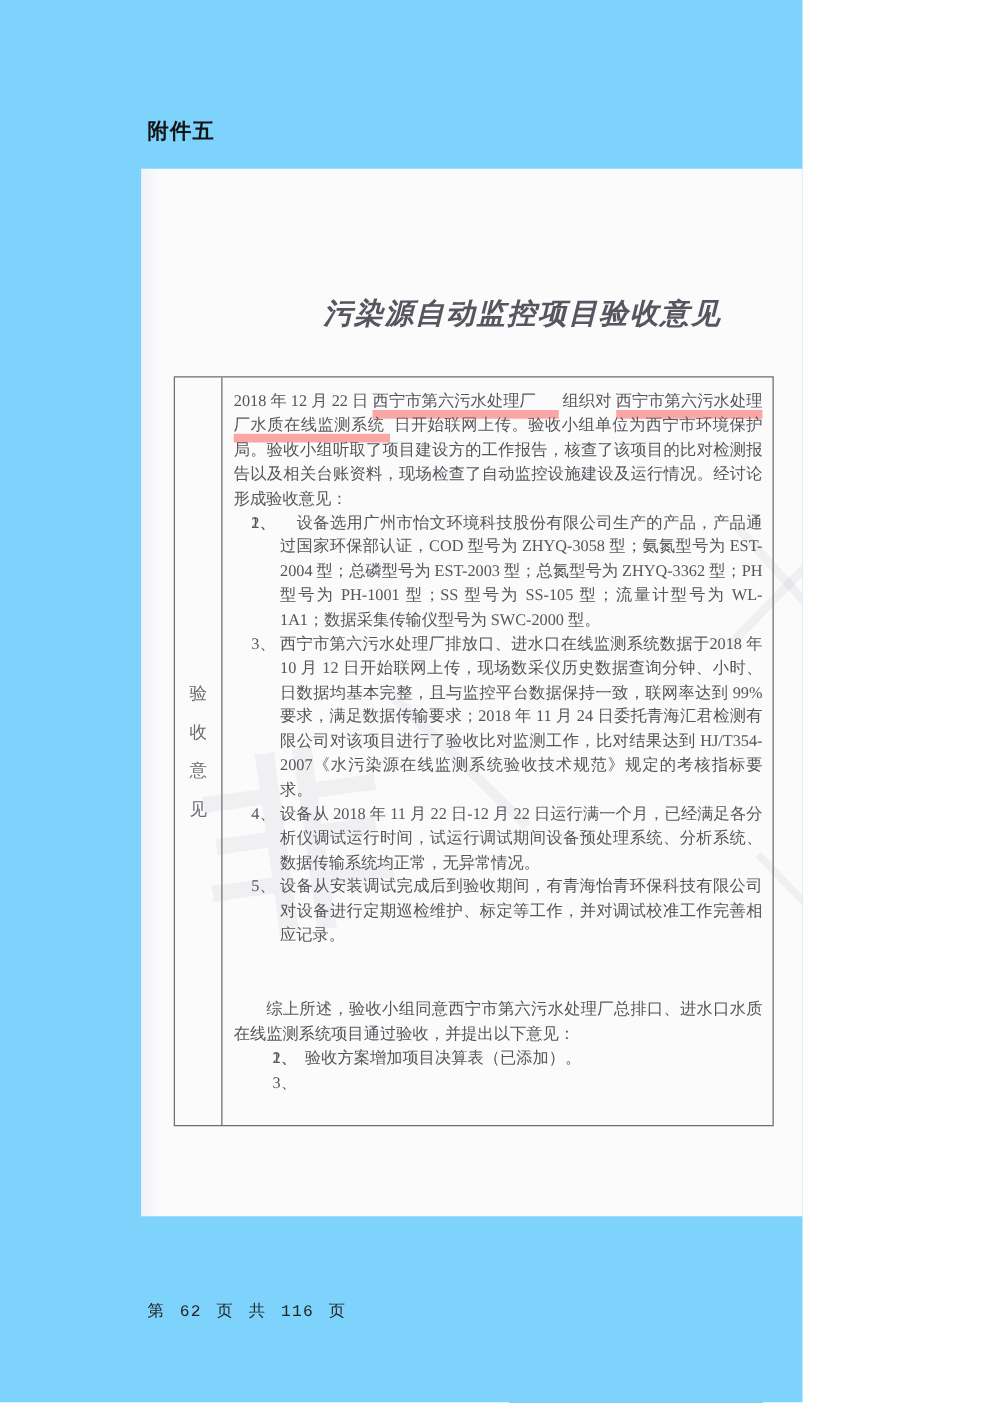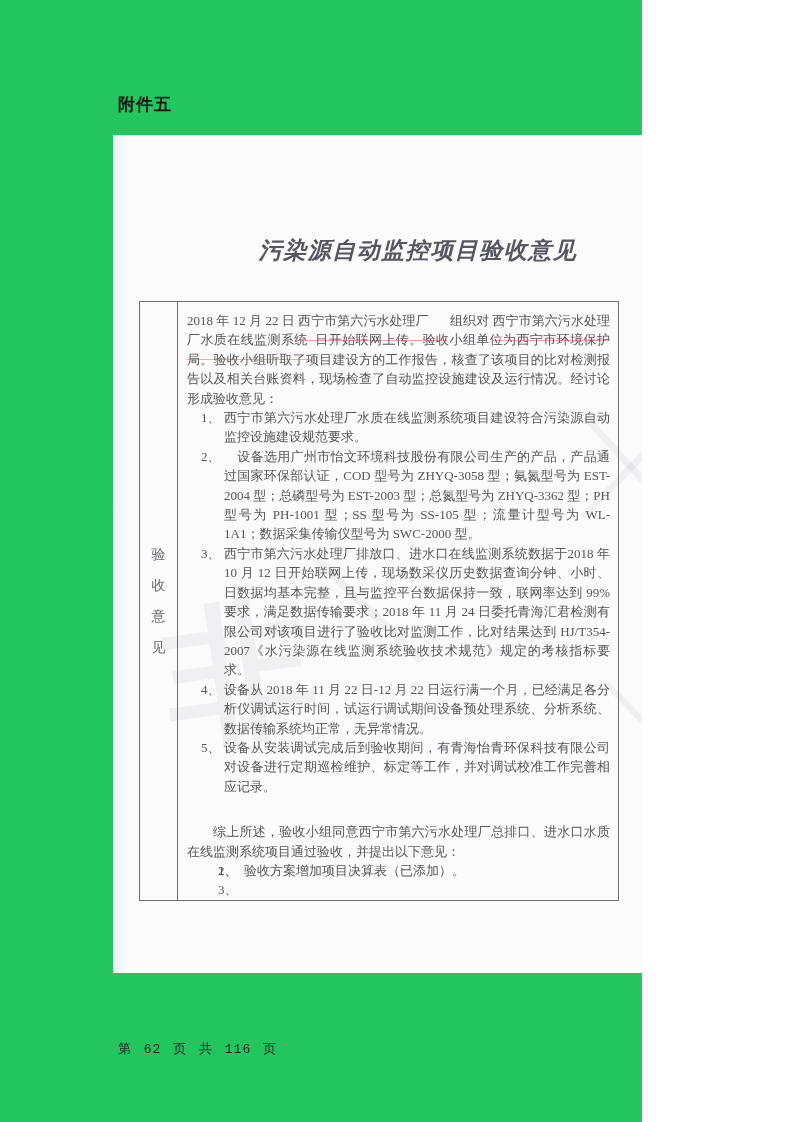--- a/index.html
+++ b/index.html
@@ -1,20 +1,20 @@
 <!DOCTYPE html>
 <html><head>
 <meta charset="utf-8">
 <style>
   * { margin: 0; padding: 0; box-sizing: border-box; }
   html, body { background: #ffffff; }
   .canvas {
     position: relative;
     width: 642px; height: 1122px;
-    background: #22c55e;
+    background: #7dd3fc;
     font-family: "Liberation Serif", serif;
     overflow: hidden;
   }
   .attachment-label {
     position: absolute; left: 118px; top: 93px;
     font-size: 17px; font-weight: bold; color: #141414;
     letter-spacing: 1px;
     font-family: "Liberation Sans", sans-serif;
   }
   
@@ -67,26 +67,26 @@
     gap: 13px;
     color: #6b6b70; font-size: 14px;
   }
   .cell {
     flex: 1 1 auto;
     padding: 9px 8px 0 9px;
     font-size: 13px; line-height: 19.4px;
     color: #55555a;
     text-align: justify;
   }
-  .u { border-bottom: 1px solid #fca5a5; padding-bottom: 12px; }
+  .u { border-bottom: 7px solid #fca5a5; padding-bottom: 0; }
   .u-pad1 { padding-right: 18px; }
   .u-pad2 { padding-right: 4px; }
   .f-item { position: relative; padding-left: 37px; }
   .f-num  { position: absolute; left: 14px; top: 0; }
-  .summary { text-indent: 2em; margin-top: 26px; }
+  .summary { text-indent: 2em; margin-top: 40px; }
   .r-item { position: relative; padding-left: 57px; }
   .r-num  { position: absolute; left: 31px; top: 0; }
 
   .page-footer {
     position: absolute; left: 118px; top: 1040px;
     font-size: 13px; color: #242424;
     font-family: Liberation Mono, monospace;
     word-spacing: 3px; letter-spacing: 1px;
   }
 </style>
@@ -116,21 +116,20 @@
         <span>意</span>
         <span>见</span>
       </div>
 
       <div class="cell">
 
         <p class="intro"><span>2018 年 12 月 22 日 </span><span class="u u-pad1">西宁市第六污水处理厂</span><span> 组织对 </span><span class="u u-pad2">西宁市第六污水处理厂水质在线监测系统</span><span> 日开始联网上传。验收小组单位为西宁市环境保护局。验收小组听取了项目建设方的工作报告，核查了该项目的比对检测报告以及相关台账资料，现场检查了自动监控设施建设及运行情况。经讨论形成验收意见：</span></p>
 
         <div class="f-item">
           <span class="f-num">1、</span>
-          <span>西宁市第六污水处理厂水质在线监测系统项目建设符合污染源自动监控设施建设规范要求。</span>
         </div>
         <div class="f-item">
           <span class="f-num">2、</span>
           <span>　设备选用广州市怡文环境科技股份有限公司生产的产品，产品通过国家环保部认证，COD 型号为 ZHYQ-3058 型；氨氮型号为 EST-2004 型；总磷型号为 EST-2003 型；总氮型号为 ZHYQ-3362 型；PH 型号为 PH-1001 型；SS 型号为 SS-105 型；流量计型号为 WL-1A1；数据采集传输仪型号为 SWC-2000 型。</span>
         </div>
         <div class="f-item">
           <span class="f-num">3、</span>
           <span>西宁市第六污水处理厂排放口、进水口在线监测系统数据于2018 年 10 月 12 日开始联网上传，现场数采仪历史数据查询分钟、小时、日数据均基本完整，且与监控平台数据保持一致，联网率达到 99%要求，满足数据传输要求；2018 年 11 月 24 日委托青海汇君检测有限公司对该项目进行了验收比对监测工作，比对结果达到 HJ/T354-2007《水污染源在线监测系统验收技术规范》规定的考核指标要求。</span>
         </div>
         <div class="f-item">

